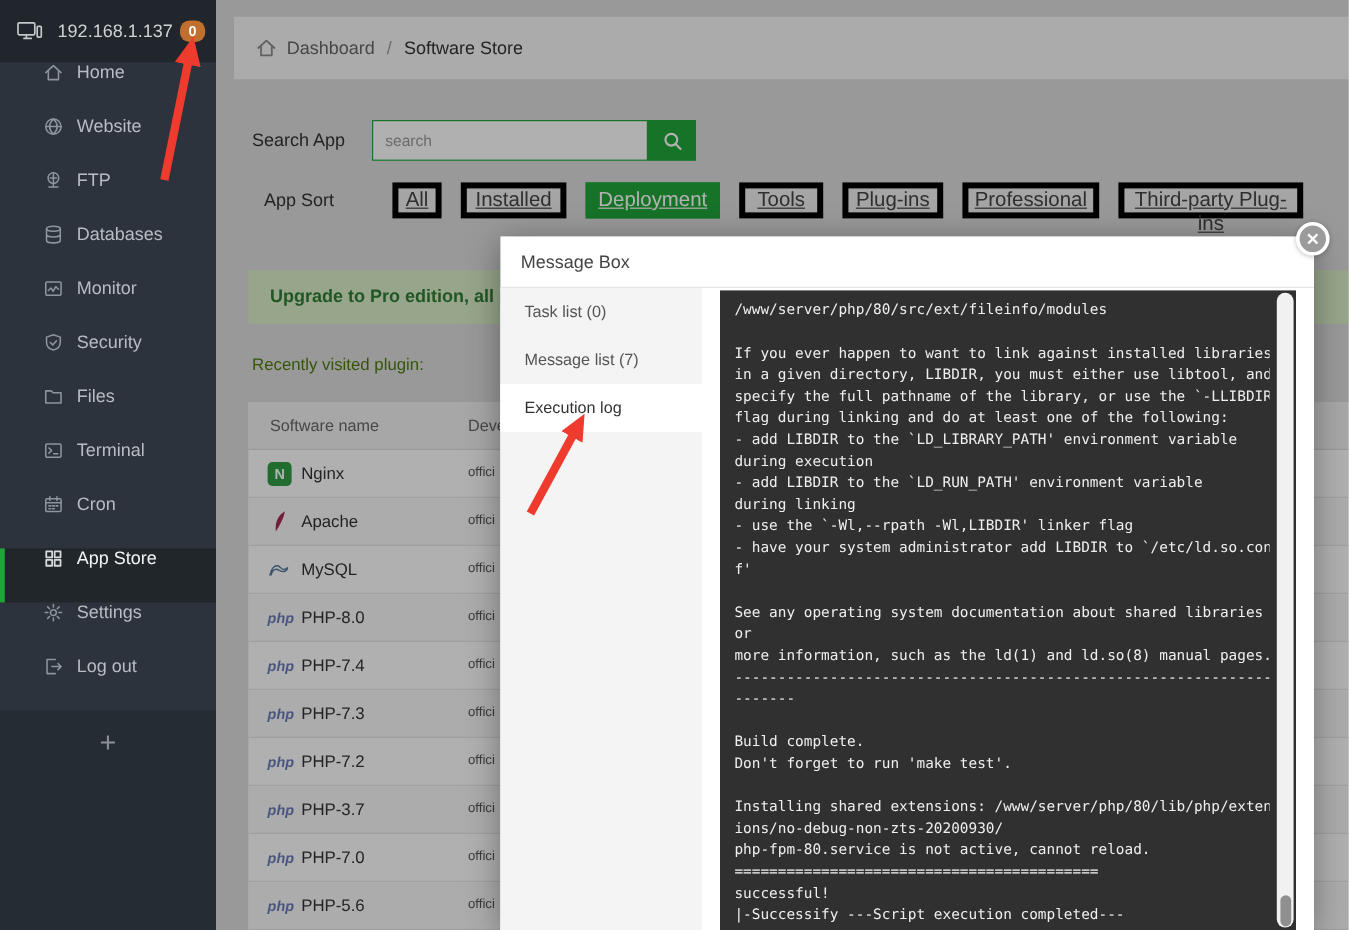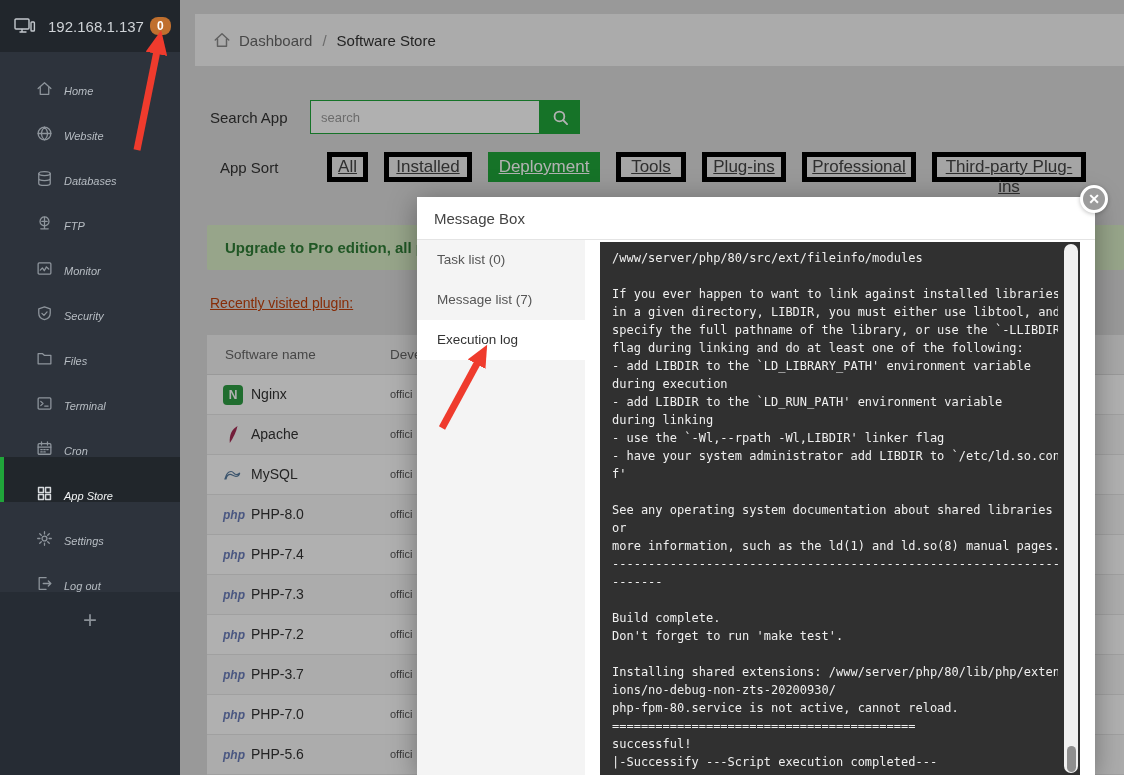--- a/index.html
+++ b/index.html
@@ -5,21 +5,21 @@
   * { margin:0; padding:0; box-sizing:border-box; }
   html,body { width:1124px; height:775px; overflow:hidden; font-family:"Liberation Sans",sans-serif; background:#dcdcdc; }
   .stage { position:relative; width:1124px; height:775px; overflow:hidden; }
 
   
   .sidebar { position:absolute; left:0; top:0; width:180px; height:775px; background:#262c34; z-index:10; }
   .sidebar-header { position:absolute; left:0; top:0; width:180px; height:52px; background:#21262c; display:flex; align-items:center; padding-left:14px; }
   .sidebar-header .ip { color:#ced2d6; font-size:15px; margin-left:12px; }
   .badge { position:absolute; left:150px; top:17px; background:#c06f2e; color:#fff; font-size:12px; font-weight:bold; padding:2px 7px; border-radius:8px; line-height:14px; }
   .menu { position:absolute; left:0; top:52px; width:180px; height:540px; background:#2d333c; }
-  .menu-item { height:45px; display:flex; align-items:flex-end; padding-left:36px; color:#b7bdc3; font-size:11px; cursor:pointer;font-style:italic; }
+  .menu-item { height:45px; display:flex; align-items:flex-start; padding-left:36px; color:#b7bdc3; font-size:15px; cursor:pointer; }
   .menu-item .mi-icon { width:17px; height:17px; margin-right:11px; display:inline-flex; color:#8e959c; }
   .menu-item.active { background:#21262b; color:#f2f4f5; border-left:4px solid #20a53a; padding-left:32px; }
   .menu-item.active .mi-icon { color:#d7dadd; }
   .sidebar-bottom { position:absolute; left:0; top:592px; width:180px; height:183px; background:#262c34; text-align:center; }
   .add-plus { color:#8a9097; font-size:24px; line-height:40px; margin-top:8px; display:inline-block; cursor:pointer; }
   svg.line-ic { width:100%; height:100%; fill:none; stroke:currentColor; stroke-width:1.2; stroke-linecap:round; stroke-linejoin:round; }
 
   
   .content { position:absolute; left:180px; top:0; width:944px; height:775px; background:#dcdcdc; z-index:1; }
   .topbar { position:absolute; left:15px; right:0; top:14px; height:52px; background:#f5f5f5; display:flex; align-items:center; padding-left:18px; }
@@ -36,21 +36,21 @@
   .search-btn svg { width:17px; height:17px; fill:none; stroke:#fff; stroke-width:1.7; stroke-linecap:round; }
 
   .sort-row { position:absolute; left:30px; top:152px; display:flex; align-items:center;margin-left:10px; }
   .sort-label { font-size:15px; color:#333; width:107px; }
   .sort-btn { height:30px; margin-right:16px; padding:0 16px; background:#ececec; border:5px solid #000000; color:#444; font-size:17px; cursor:pointer; font-family:"Liberation Sans",sans-serif;text-decoration:underline; }
   .sort-btn.active { background:#20a53a; border-color:#20a53a; color:#fff; }
 
   .banner { position:absolute; left:27px; right:0; top:225px; height:45px; background:#d9ecc6; border-radius:2px; display:flex; align-items:center; padding-left:18px; }
   .banner-text { color:#2f7d36; font-weight:bold; font-size:15px; }
 
-  .recent-label { position:absolute; left:30px; top:295px; font-size:14px; color:#c2410c;text-decoration:underline; }
+  .recent-label { position:absolute; left:30px; top:295px; font-size:14px; color:#4d7c0f; }
 
   .table { position:absolute; left:27px; right:0; top:335px; bottom:0; background:#fcfcfc; }
   .t-head { height:40px; background:#efefef; border-bottom:1px solid #dcdcdc; position:relative; }
   .th { position:absolute; top:0; line-height:40px; font-size:13.5px; color:#666; }
   .th-name { left:18px; } .th-dev { left:183px; }
   .t-row { height:40px; border-bottom:1px solid #e6e6e6; position:relative; cursor:pointer; }
   .t-row:nth-child(odd) { background:#f6f6f6; }
   .cell-name { position:absolute; left:44px; top:0; line-height:39px; font-size:14px; color:#333; }
   .cell-dev { position:absolute; left:183px; top:0; line-height:39px; font-size:11px; color:#555; }
   .sw-icon { position:absolute; left:16px; top:10px; width:20px; height:20px; }
@@ -221,34 +221,34 @@
             <svg class="line-ic" viewBox="0 0 16 16">
               <circle cx="8" cy="8" r="6"></circle>
               <path d="M2 8h12M8 2c-4 3.8-4 8.2 0 12M8 2c4 3.8 4 8.2 0 12"></path>
             </svg>
           </span>
         <span>Website</span>
       </div>
       <div class="menu-item">
         <span class="mi-icon">
             <svg class="line-ic" viewBox="0 0 16 16">
+              <circle cx="8" cy="6" r="4.2"></circle>
+              <path d="M5.5 6h5M8 2v8.2M8 10.2V13M4.5 13h7"></path>
+            </svg>
+          </span>
+        <span>FTP</span>
+      </div>
+      <div class="menu-item">
+        <span class="mi-icon">
+            <svg class="line-ic" viewBox="0 0 16 16">
               <ellipse cx="8" cy="3.4" rx="5.4" ry="1.9"></ellipse>
               <path d="M2.6 3.4v9.2c0 1 2.4 1.9 5.4 1.9s5.4-.9 5.4-1.9V3.4M2.6 8c0 1 2.4 1.9 5.4 1.9S13.4 9 13.4 8"></path>
             </svg>
           </span>
         <span>Databases</span>
-      </div>
-      <div class="menu-item">
-        <span class="mi-icon">
-            <svg class="line-ic" viewBox="0 0 16 16">
-              <circle cx="8" cy="6" r="4.2"></circle>
-              <path d="M5.5 6h5M8 2v8.2M8 10.2V13M4.5 13h7"></path>
-            </svg>
-          </span>
-        <span>FTP</span>
       </div>
       <div class="menu-item">
         <span class="mi-icon">
             <svg class="line-ic" viewBox="0 0 16 16">
               <rect x="2" y="2.8" width="12" height="10.4" rx="1"></rect>
               <path d="M4 9.5l2-2 1.8 2.6 2-3.6 2.2 2"></path>
             </svg>
           </span>
         <span>Monitor</span>
       </div>

